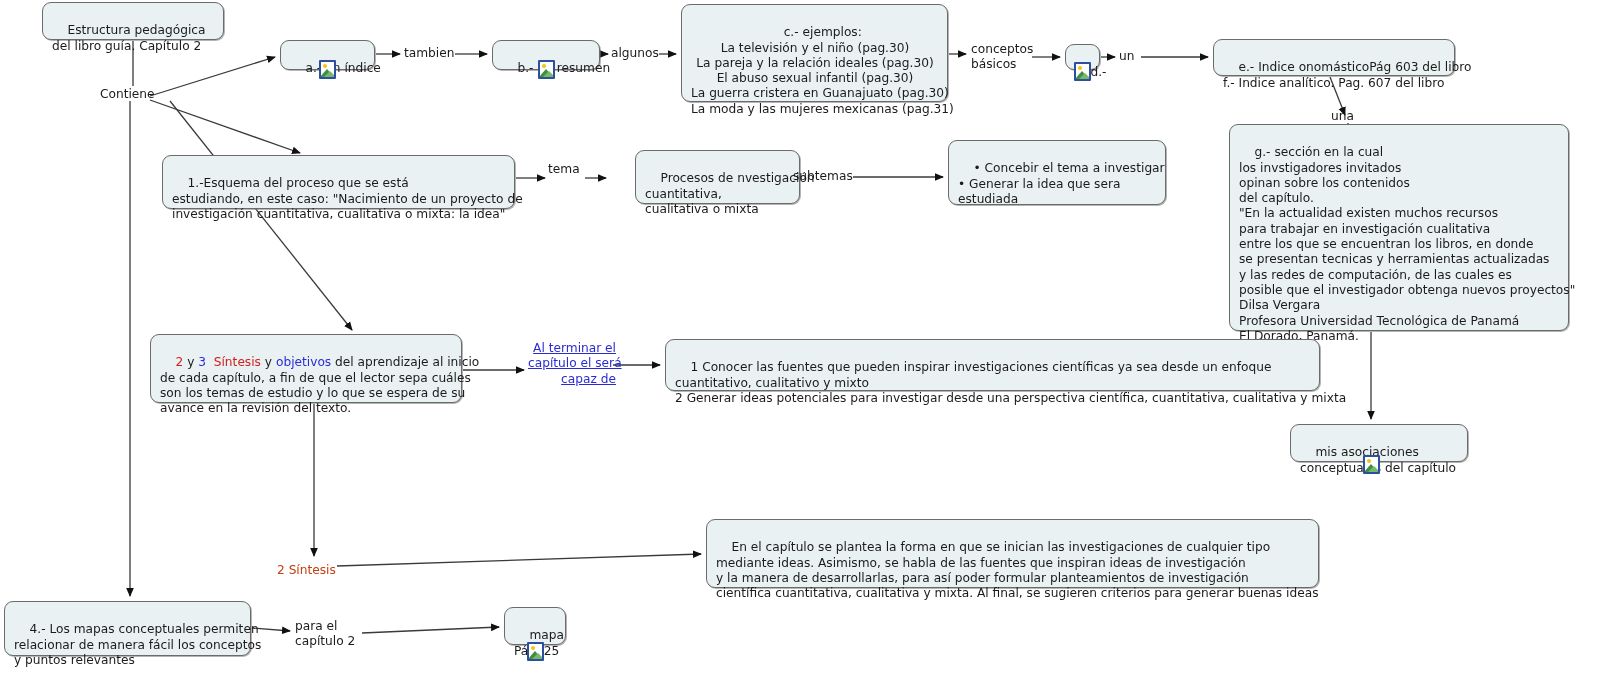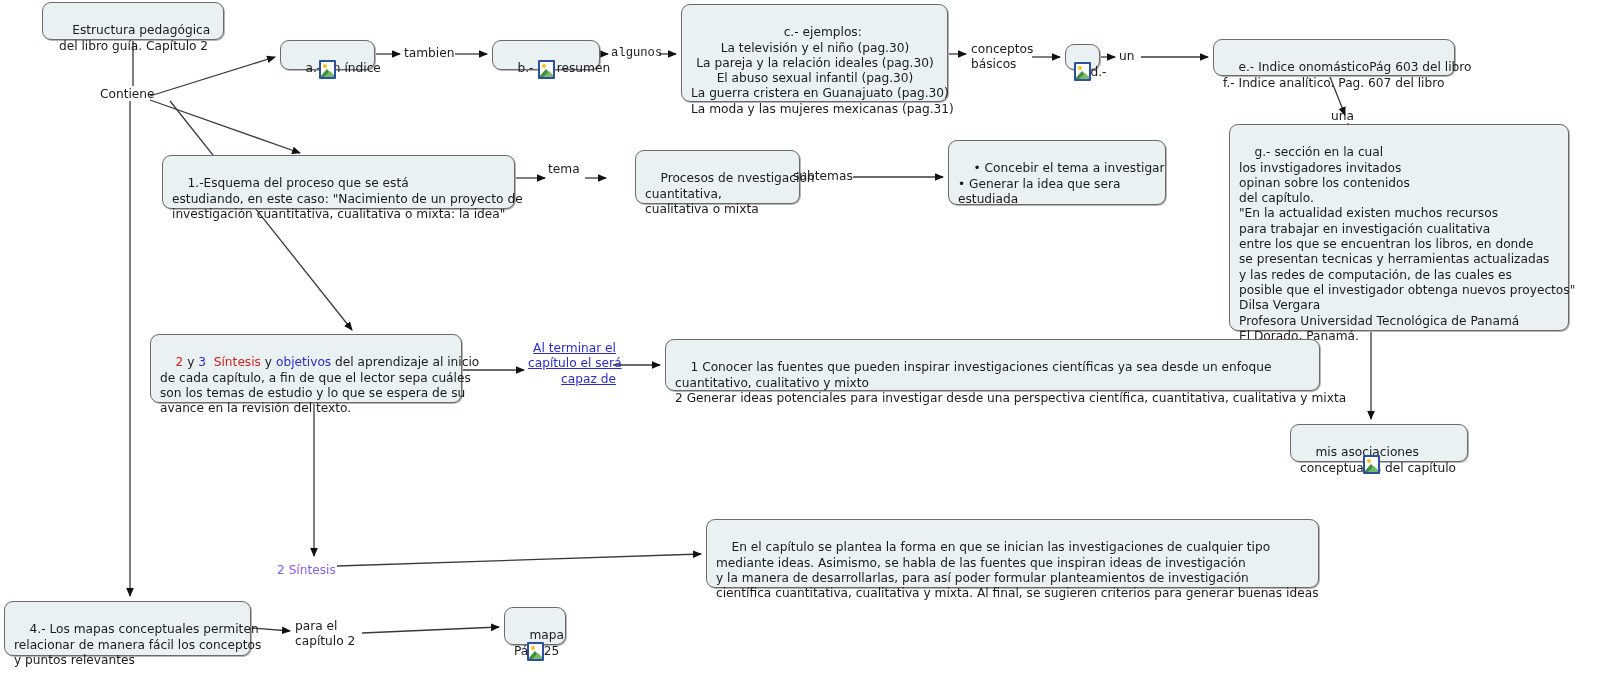--- a/index.html
+++ b/index.html
@@ -33,36 +33,35 @@
     border: 1px solid #6b6b6b;
     border-radius: 9px;
     padding: 5px 8px 5px 9px;
     font-size: 12.2px;
     line-height: 15.3px;
     color: #1b1b1b;
     white-space: pre;
     box-shadow: 1px 1px 0px rgba(120,120,120,0.55);
   }
   .node.center {
-    text-align: center;
   }
   .linklabel {
     position: absolute;
     font-size: 12.2px;
     line-height: 15.3px;
     color: #1b1b1b;
     background: transparent;
     white-space: pre;
   }
   .linklabel.blue {
     color: #2b2bd4;
     text-align: center;
   }
   .linklabel.red {
-    color: #8b5cf6;
+    color: #c2410c;
   }
   .linklabel.center {
     text-align: right;
     text-decoration: underline;
   }
   .imgicon {
     position: absolute;
     width: 17px;
     height: 19px;
     box-sizing: border-box;
@@ -301,21 +300,21 @@
   </div>
   <span class="imgicon" style="left:527px; top:642px;">
     <span class="sky"></span>
     <span class="sun"></span>
     <span class="hill"></span>
     <span class="hill2"></span>
   </span>
 
   <span class="linklabel" style="left:100px; top:87px;">Contiene</span>
   <span class="linklabel" style="left:404px; top:46px;">tambien</span>
-  <span class="linklabel" style="left:611px; top:46px;font-family:Liberation Mono, monospace;">algunos</span>
+  <span class="linklabel" style="left:611px; top:46px;">algunos</span>
   <span class="linklabel" style="left:971px; top:42px;">conceptos
 básicos</span>
   <span class="linklabel" style="left:1119px; top:49px;">un</span>
   <span class="linklabel" style="left:1331px; top:109px;">una</span>
   <span class="linklabel" style="left:548px; top:162px;">tema</span>
   <span class="linklabel" style="left:793px; top:169px;">subtemas</span>
   <span class="linklabel blue center" style="left:528px; top:341px; width:88px;">Al terminar el
 capítulo el será
 capaz de</span>
   <span class="linklabel red" style="left:277px; top:563px;">2 Síntesis</span>

